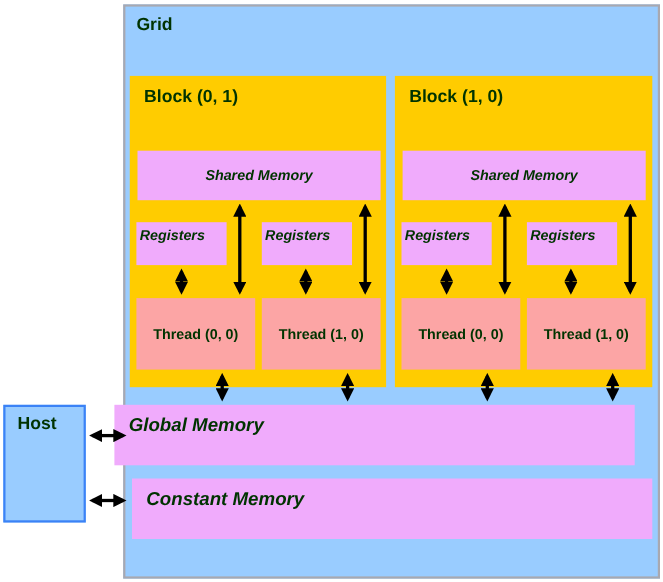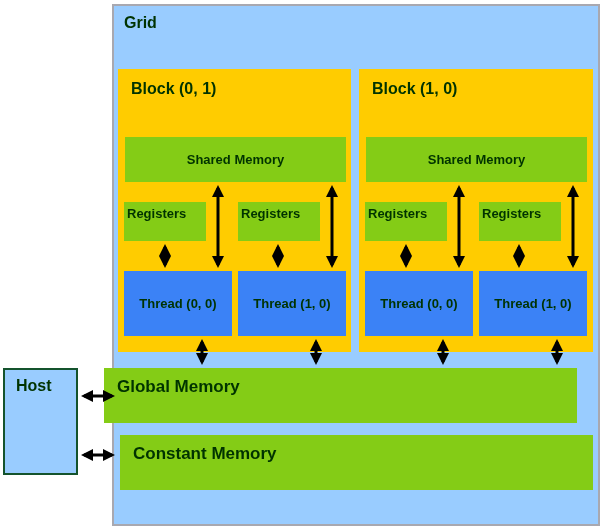--- a/index.html
+++ b/index.html
@@ -1,23 +1,23 @@
 <!DOCTYPE html>
 <html><head>
 <meta charset="utf-8">
 <style>
   html, body { margin: 0; padding: 0; background: #ffffff; }
   body { width: 603px; height: 529px; position: relative; overflow: hidden;
          font-family: "Liberation Sans", sans-serif; font-weight: bold; color: #003300; }
   .box { position: absolute; box-sizing: border-box; }
   .grid { left: 112px; top: 4px; width: 488px; height: 522px; background: #99ccff; border: 2px solid #a8a8b0; }
-  .host { left: 3px; top: 368px; width: 75px; height: 107px; background: #99ccff; border: 2px solid #14532d; padding-left: 32px; }
+  .host { left: 3px; top: 368px; width: 75px; height: 107px; background: #99ccff; border: 2px solid #3b82f6; padding-left: 32px; }
   .block { background: #ffcc00; }
-  .mem { background: #84cc16; }
-  .thread { background: #3b82f6; }
+  .mem { background: #f0abfc; font-style: italic; }
+  .thread { background: #fca5a5; }
   .lbl { position: absolute; white-space: nowrap; }
   .center { display: flex; align-items: center; justify-content: center; }
   svg.arrows { position: absolute; left: 0; top: 0; width: 603px; height: 529px; pointer-events: none; }
 </style>
 </head>
 <body>
 
 <div class="box host">
   <span class="lbl" style="left:11px;top:7px;font-size:16px;">Host</span>
 </div>

